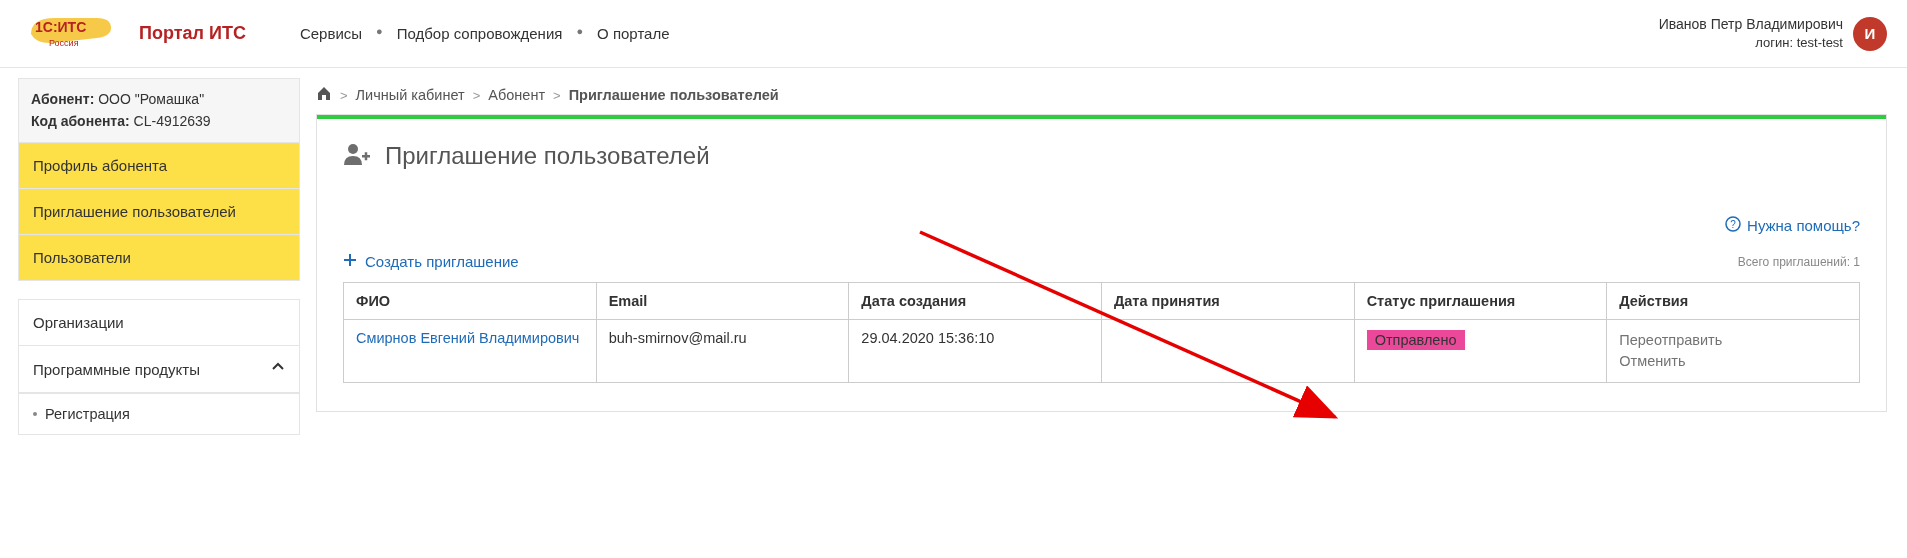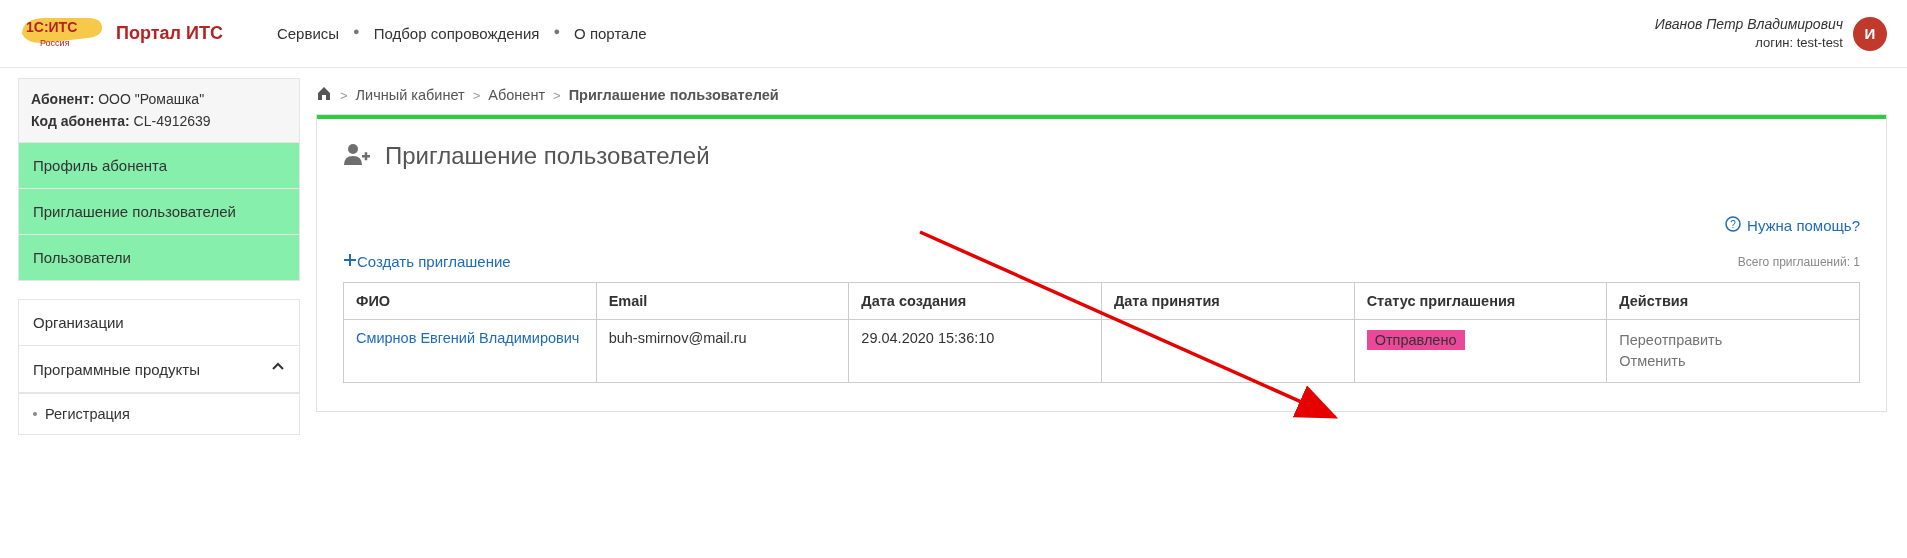--- a/index.html
+++ b/index.html
@@ -12,48 +12,48 @@
   }
 
   
   .header {
     display: flex;
     align-items: center;
     height: 68px;
     padding: 0 20px 0 18px;
     border-bottom: 1px solid #e5e5e5;
   }
-  .logo-block { display: flex; align-items: center; gap: 6px; }
+  .logo-block { display: flex; align-items: center; gap: 20px; margin-left: 9px; }
   .logo-svg { width: 92px; height: 44px; }
   .logo-title { color: #b62122; font-weight: bold; font-size: 18px; }
 
   .top-menu { display: flex; margin-left: 40px; gap: 0; font-size: 15px; color:#333; }
   .top-menu-item { padding: 0 14px; cursor: pointer; text-decoration: none; }
   .top-menu-sep { color:#777; font-size: 11px; padding: 0 0; }
 
   .user-block { margin-left: auto; display: flex; align-items: center; gap: 10px; }
   .user-text { text-align: right; line-height: 1.35; }
-  .user-name { font-size: 14px; font-style: italic; }
+  .user-name { font-size: 14px; }
   .user-login-line { font-size: 13px; color:#333; }
   .user-login-label { font-weight: normal; }
   .avatar {
     width: 34px; height: 34px; border-radius: 50%;
     background: #c0392b; color:#fff; display:flex; align-items:center; justify-content:center;
     font-size: 15px; font-weight: bold;
   }
 
   
   .layout { display:flex; align-items:flex-start; padding: 10px 0 0 0; position: relative; }
 
   .sidebar { width: 300px; flex: 0 0 300px; padding: 0 0 0 18px; }
   .side-box { background:#f6f6f6; border:1px solid #e5e5e5; }
   .side-head { padding: 10px 12px 10px 12px; line-height:1.55; border-bottom:1px solid #e5e5e5; }
   .side-head b { font-weight: bold; }
   .side-item {
-    background:#86efac; padding:14px 14px; border-bottom:1px solid #e5e5e5;
+    background:#fde047; padding:14px 14px; border-bottom:1px solid #e5e5e5;
     cursor:pointer; font-size:15px;
   }
   .side-item:last-child { border-bottom: none; }
 
   .side-box2 { margin-top:18px; background:#fff; border:1px solid #e5e5e5; }
   .side-item2 {
     display:flex; align-items:center; justify-content:space-between;
     padding:14px 14px; border-bottom:1px solid #e5e5e5; cursor:pointer; font-size:15px;
   }
   .side-item2:last-child { border-bottom:none; }
@@ -78,21 +78,21 @@
   .panel-inner { padding:22px 26px 28px 26px; }
 
   .page-title-row { display:flex; align-items:center; gap:14px; margin-bottom:8px; }
   .page-title-icon { width:28px; height:26px; color:#6e6e6e; }
   .page-title { font-size:24px; color:#555; font-weight:normal; }
 
   .help-row { display:flex; justify-content:flex-end; margin-top:46px; }
   .help-link { color:#1e6bb8; font-size:15px; display:flex; align-items:center; gap:6px; cursor:pointer; text-decoration:none; }
 
   .toolbar-row { display:flex; align-items:center; justify-content:space-between; margin-top:18px; }
-  .create-link { color:#1e6bb8; font-size:15px; display:flex; align-items:center; cursor:pointer; text-decoration:none; }
+  .create-link { color:#1e6bb8; font-size:15px; display:flex; align-items:center; gap:8px; cursor:pointer; text-decoration:none; }
   .total-text { color:#888; font-size:12px; }
 
   table.data { width:100%; border-collapse:collapse; margin-top:12px; table-layout:fixed; }
   table.data th, table.data td { border:1px solid #ccc; padding:10px 12px; font-size:14.5px; text-align:left; vertical-align:top; }
   table.data th { text-align:left; font-weight:bold; background:#fff; }
   col.c1 { width:195px; }
   col.c2 { width:195px; }
   col.c3 { width:195px; }
   col.c4 { width:195px; }
   col.c5 { width:195px; }

